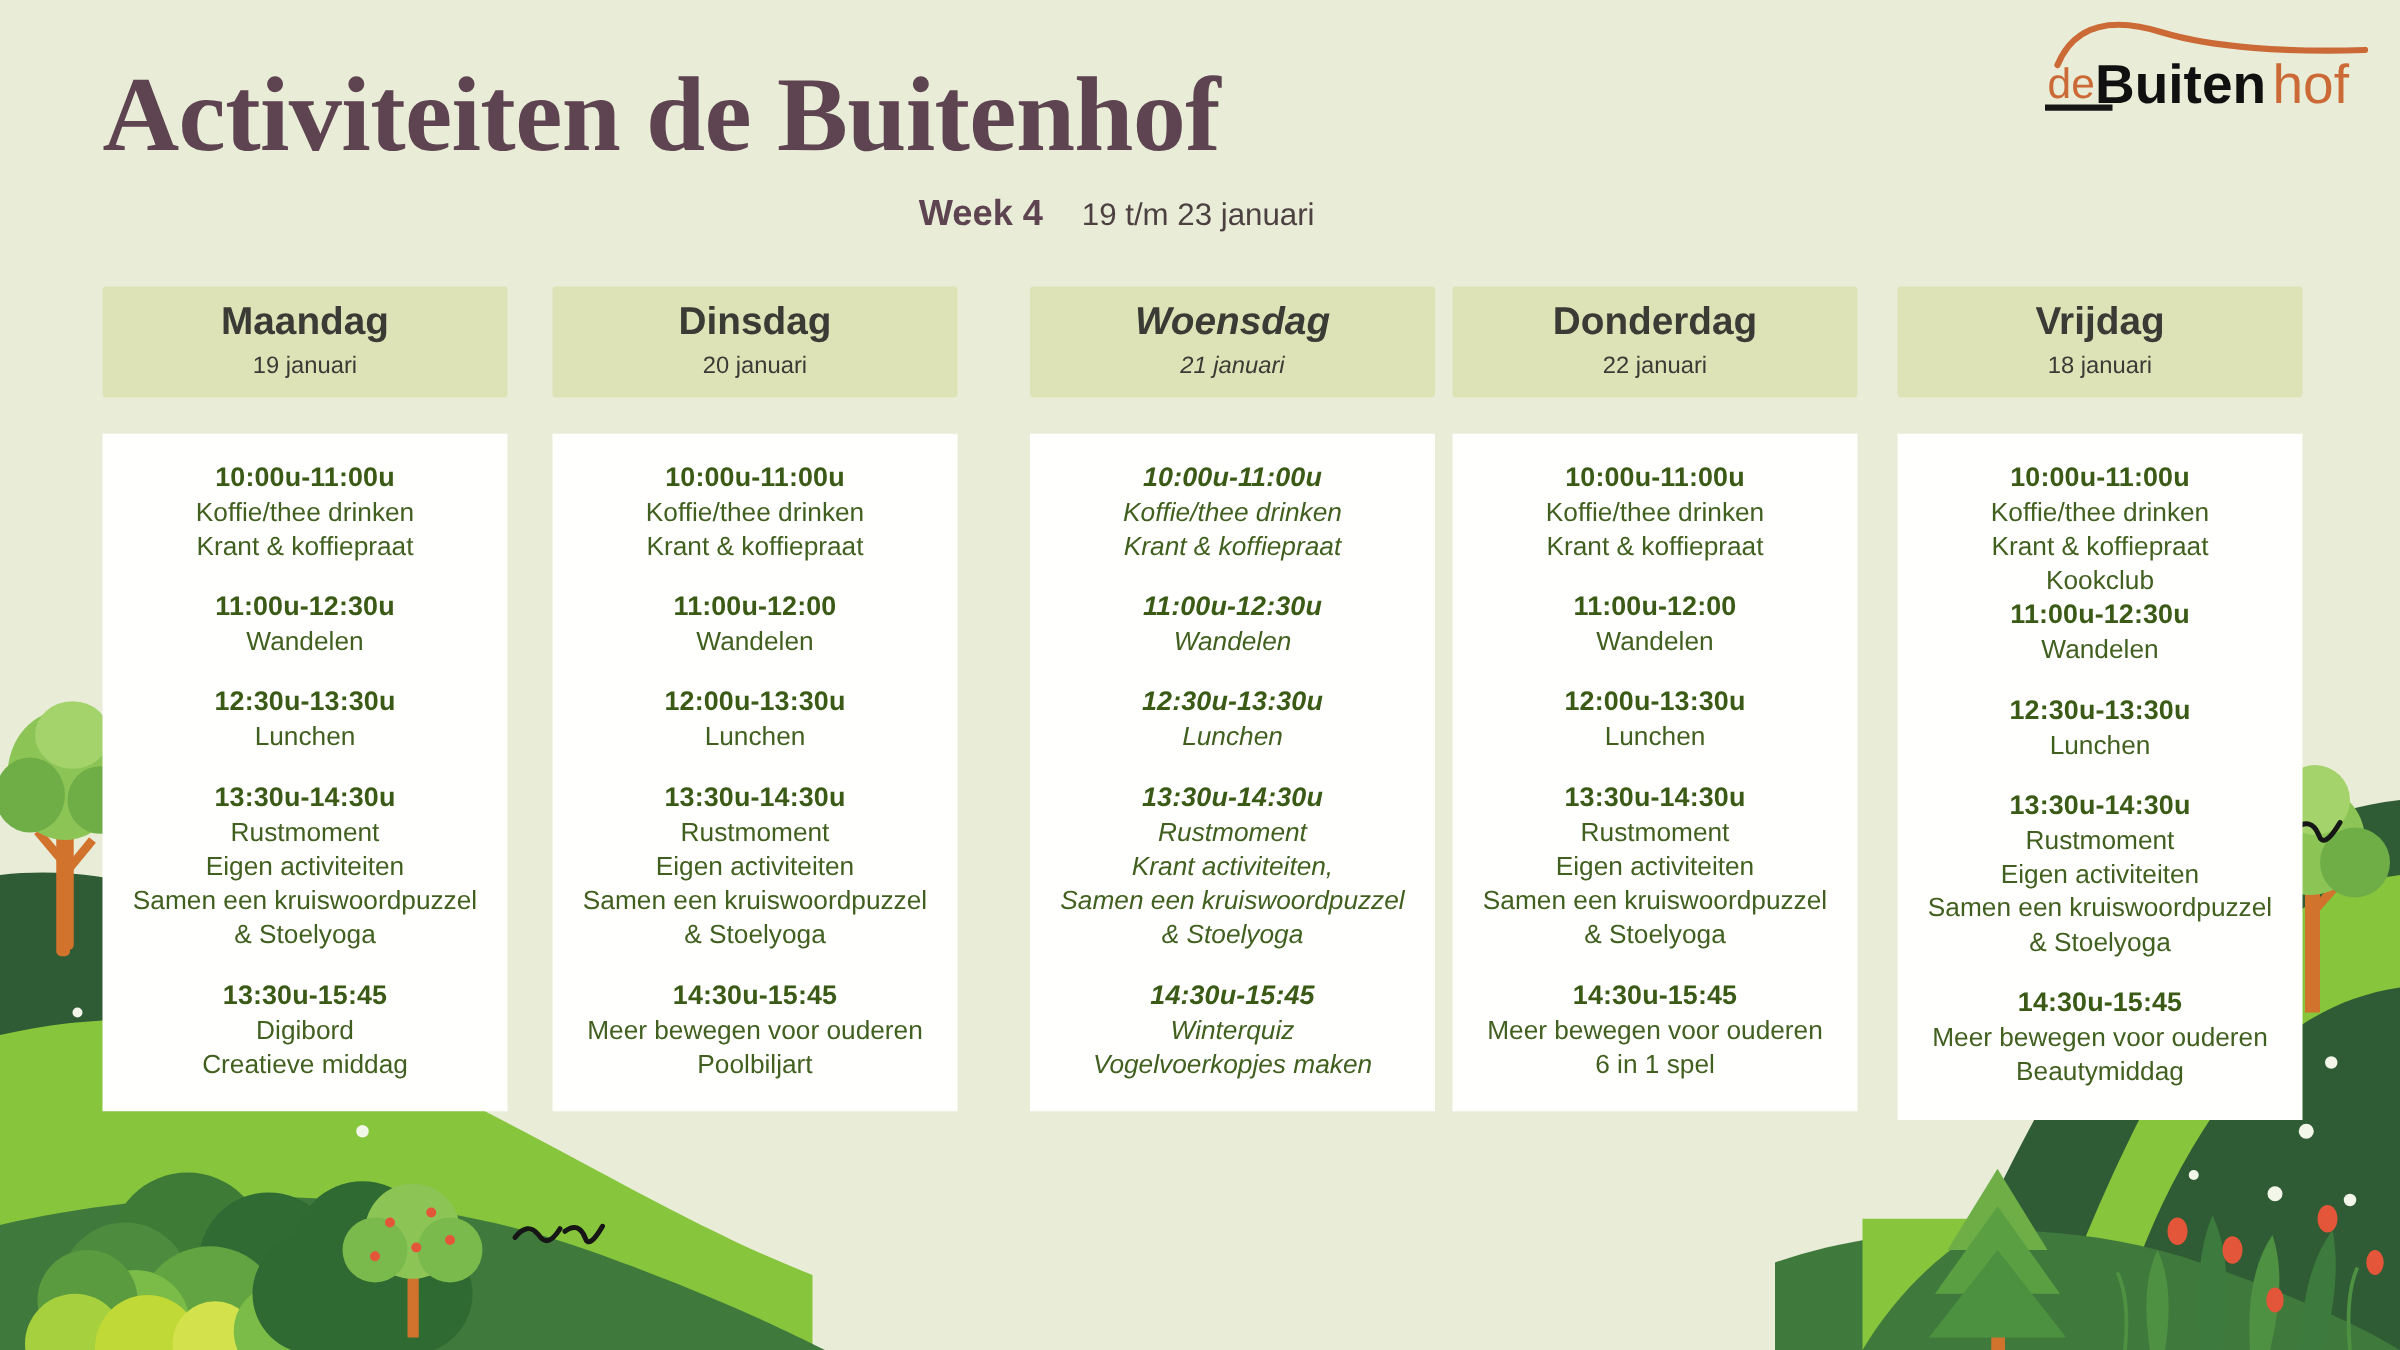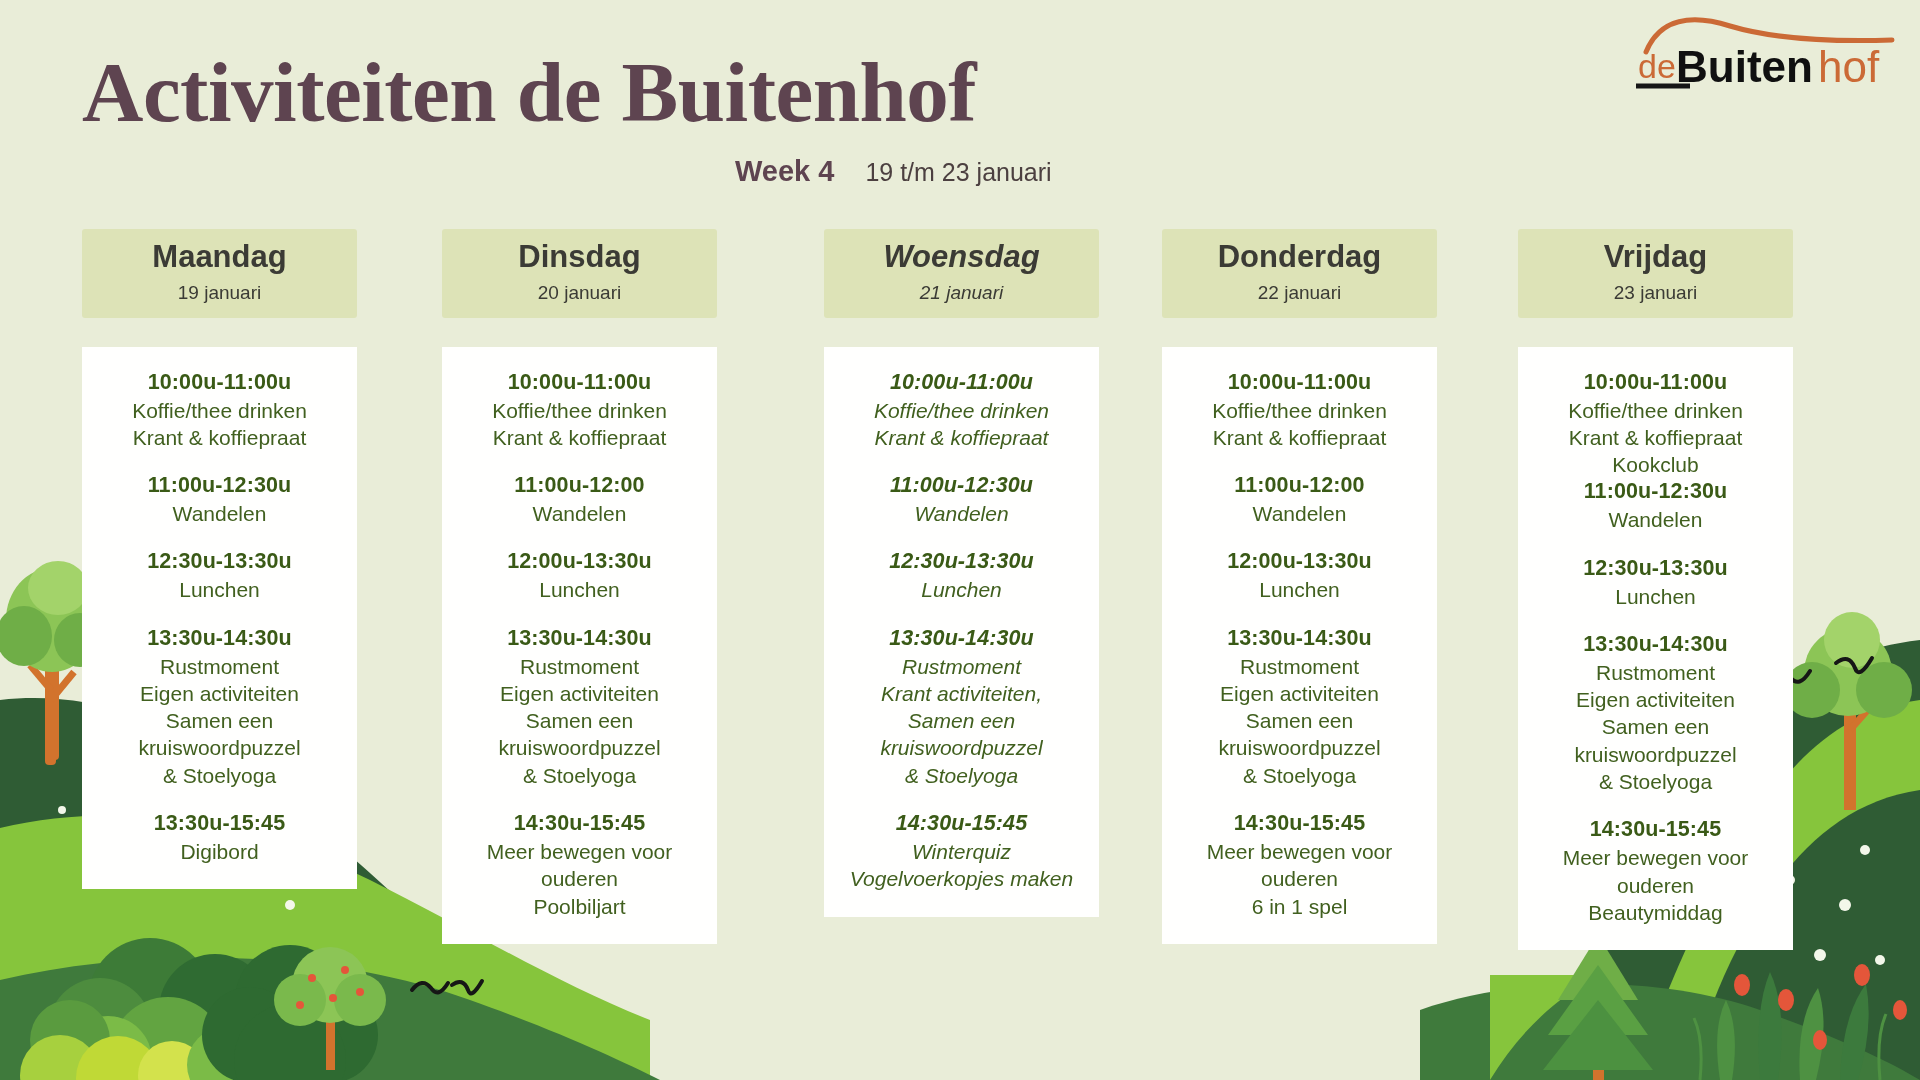--- a/index.html
+++ b/index.html
@@ -24,21 +24,21 @@
     margin-top:34px;
   }
   .weekline{
     position:absolute;left:735px;top:155px;
     display:flex;align-items:baseline;gap:31px;
   }
   .weekline .wk{font-size:29px;font-weight:700;color:#5e4450;}
   .weekline .rng{font-size:25px;font-weight:400;color:#4c4040;}
 
   .grid{position:absolute;left:0;top:229px;width:1920px;}
-  .col{position:absolute;top:0;width:275px;}
+  .col{position:absolute;top:0;width:324px;}
   .dayhead{
     background:#dde3b7;border-radius:3px;
     padding:10px 4px 14px 4px;text-align:center;
   }
   .dayname{font-size:31px;font-weight:700;color:#3b3b35;line-height:1.15;}
   .daydate{font-size:19px;font-weight:400;color:#3b3b35;margin-top:7px;}
   .card{
     margin-top:29px;background:#fffffe;
     padding:22px 6px 24px 6px;text-align:center;
     color:#3d5a1f;
@@ -219,20 +219,21 @@
           <div class="blk">
             <div class="t">13:30u-14:30u</div>
             <div class="a">Rustmoment</div>
             <div class="a">Eigen activiteiten</div>
             <div class="a">Samen een kruiswoordpuzzel</div>
             <div class="a">&amp; Stoelyoga</div>
           </div>
           <div class="blk">
             <div class="t">13:30u-15:45</div>
             <div class="a">Digibord</div>
+            <div class="a">Creatieve middag</div>
           </div>
         </div>
       </div>
       <div class="col" style="left: 442px;">
         <div class="dayhead">
           <div class="dayname">Dinsdag</div>
           <div class="daydate">20 januari</div>
         </div>
         <div class="card">
           <div class="blk">
@@ -324,21 +325,21 @@
           <div class="blk">
             <div class="t">14:30u-15:45</div>
             <div class="a">Meer bewegen voor ouderen</div>
             <div class="a">6 in 1 spel</div>
           </div>
         </div>
       </div>
       <div class="col" style="left: 1518px;">
         <div class="dayhead">
           <div class="dayname">Vrijdag</div>
-          <div class="daydate">23 januari</div>
+          <div class="daydate">18 januari</div>
         </div>
         <div class="card">
           <div class="blk tight">
             <div class="t">10:00u-11:00u</div>
             <div class="a">Koffie/thee drinken</div>
             <div class="a">Krant &amp; koffiepraat</div>
             <div class="a">Kookclub</div>
           </div>
           <div class="blk">
             <div class="t">11:00u-12:30u</div>

